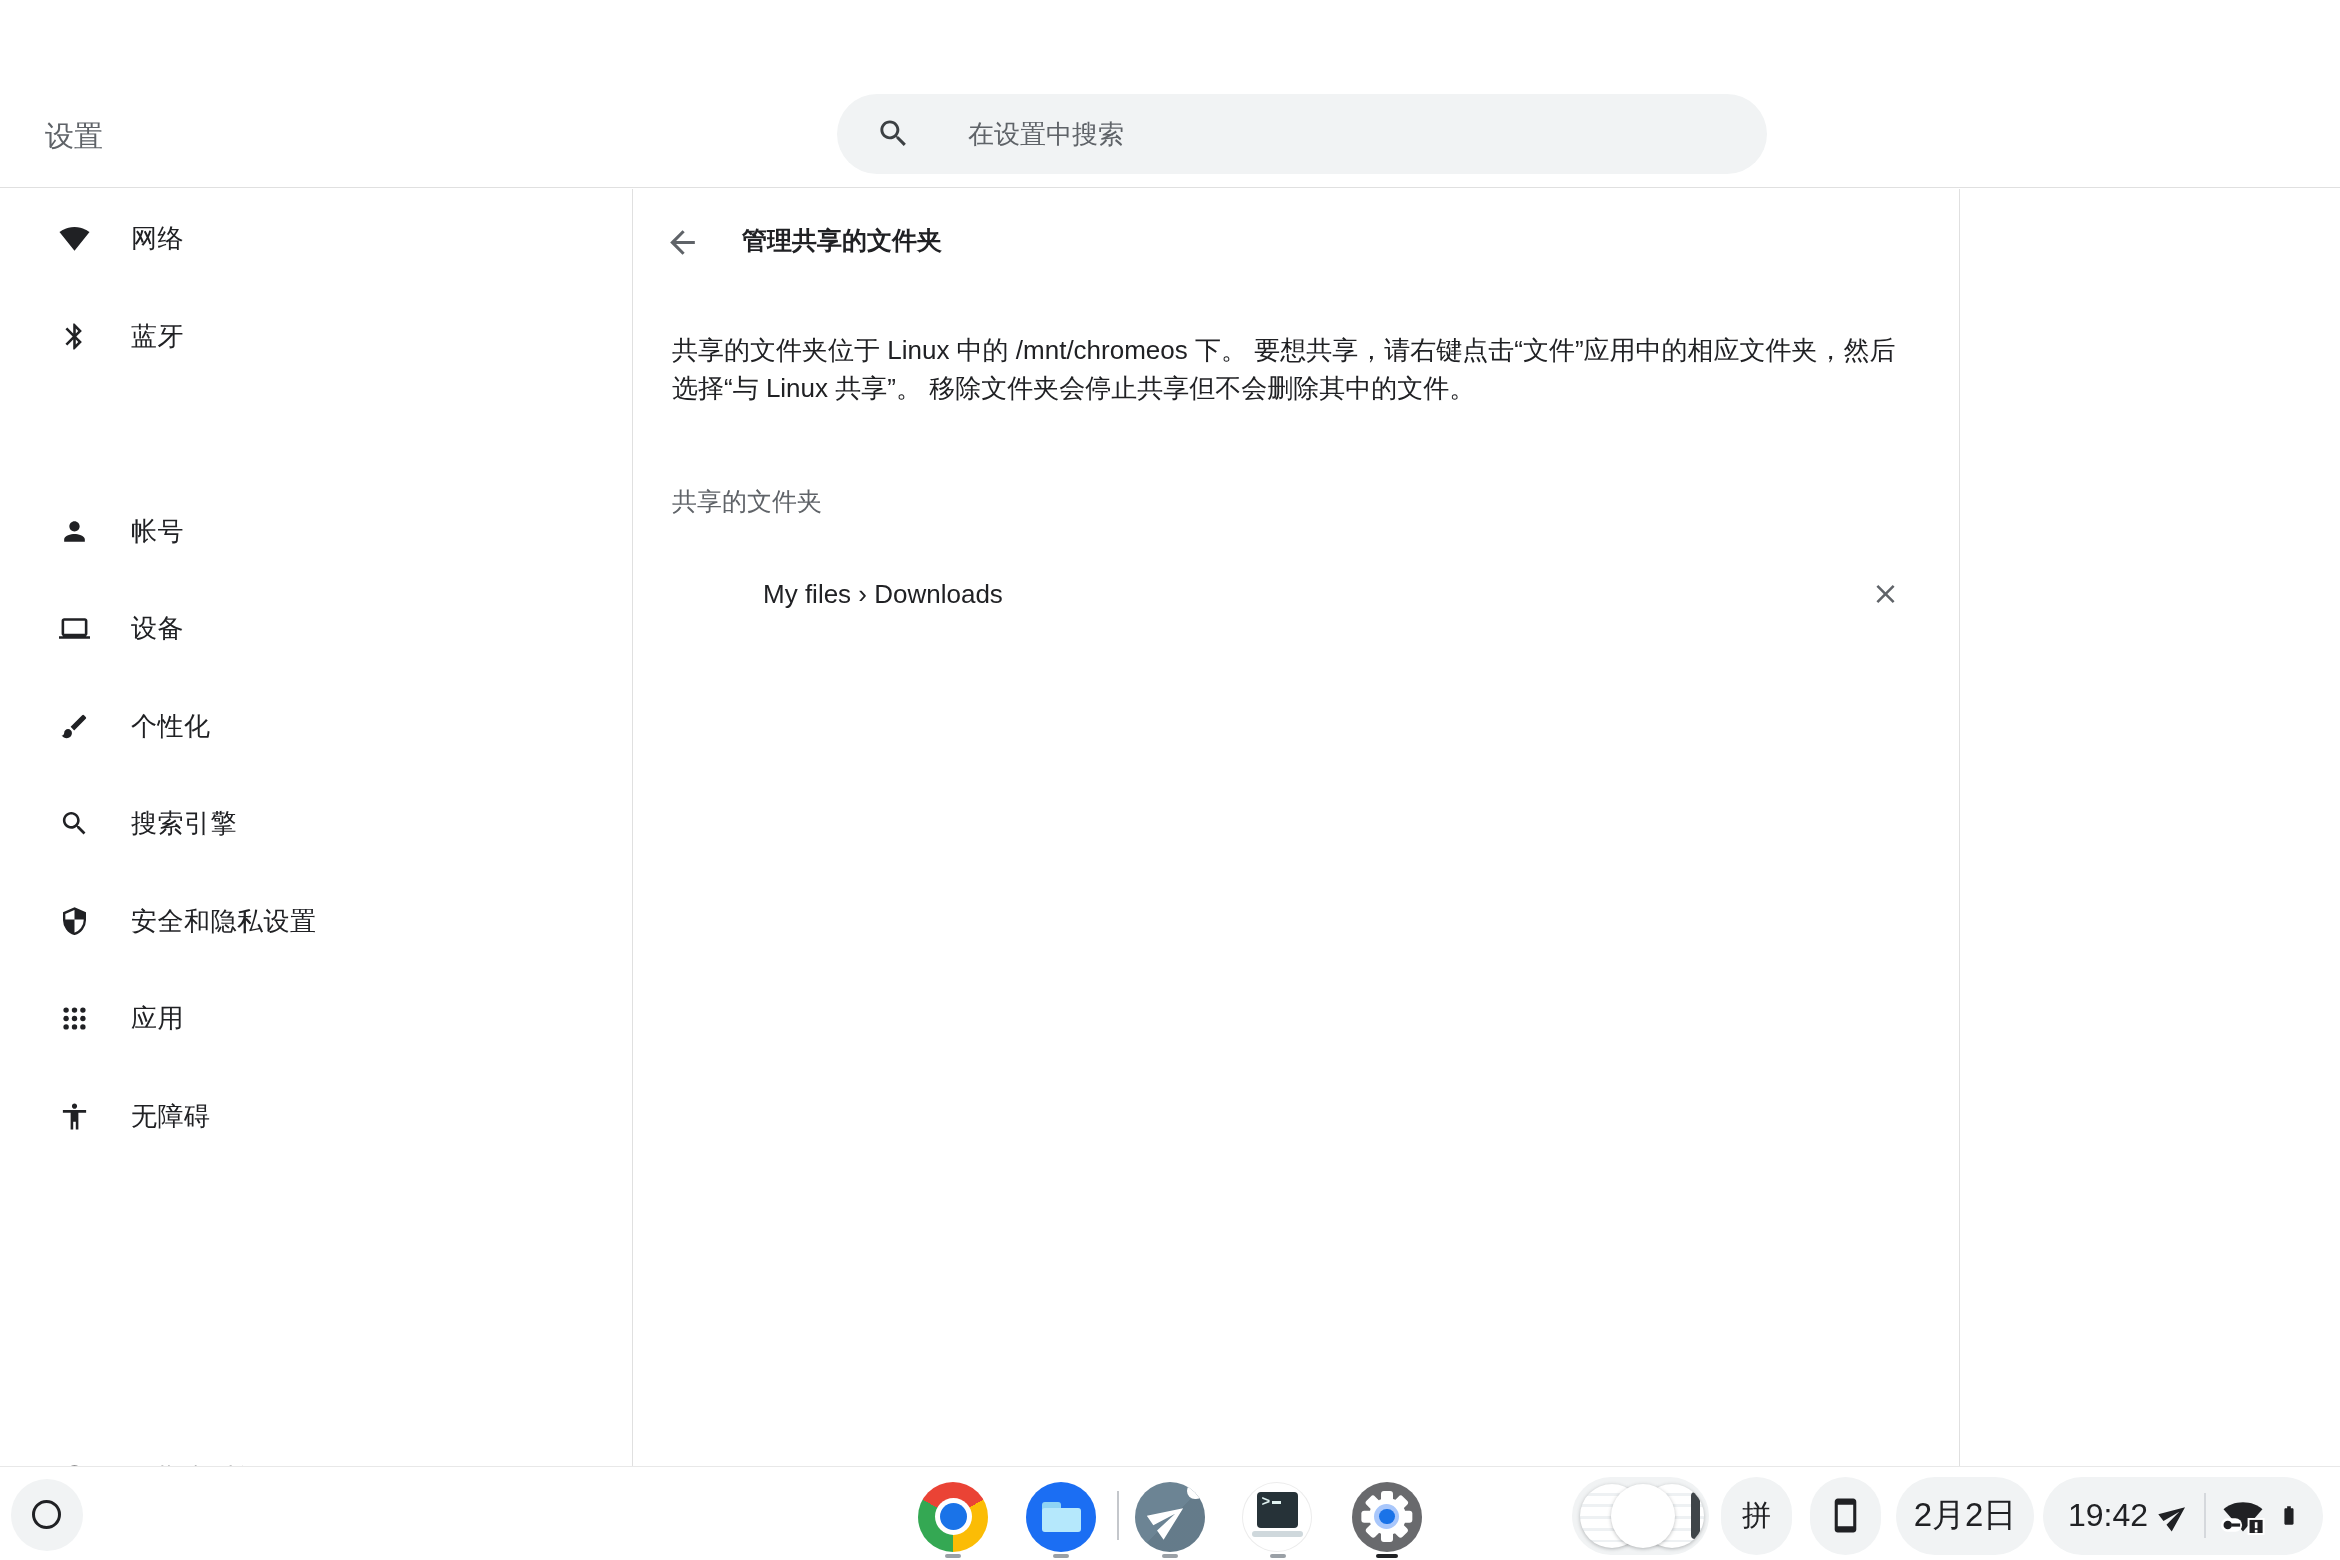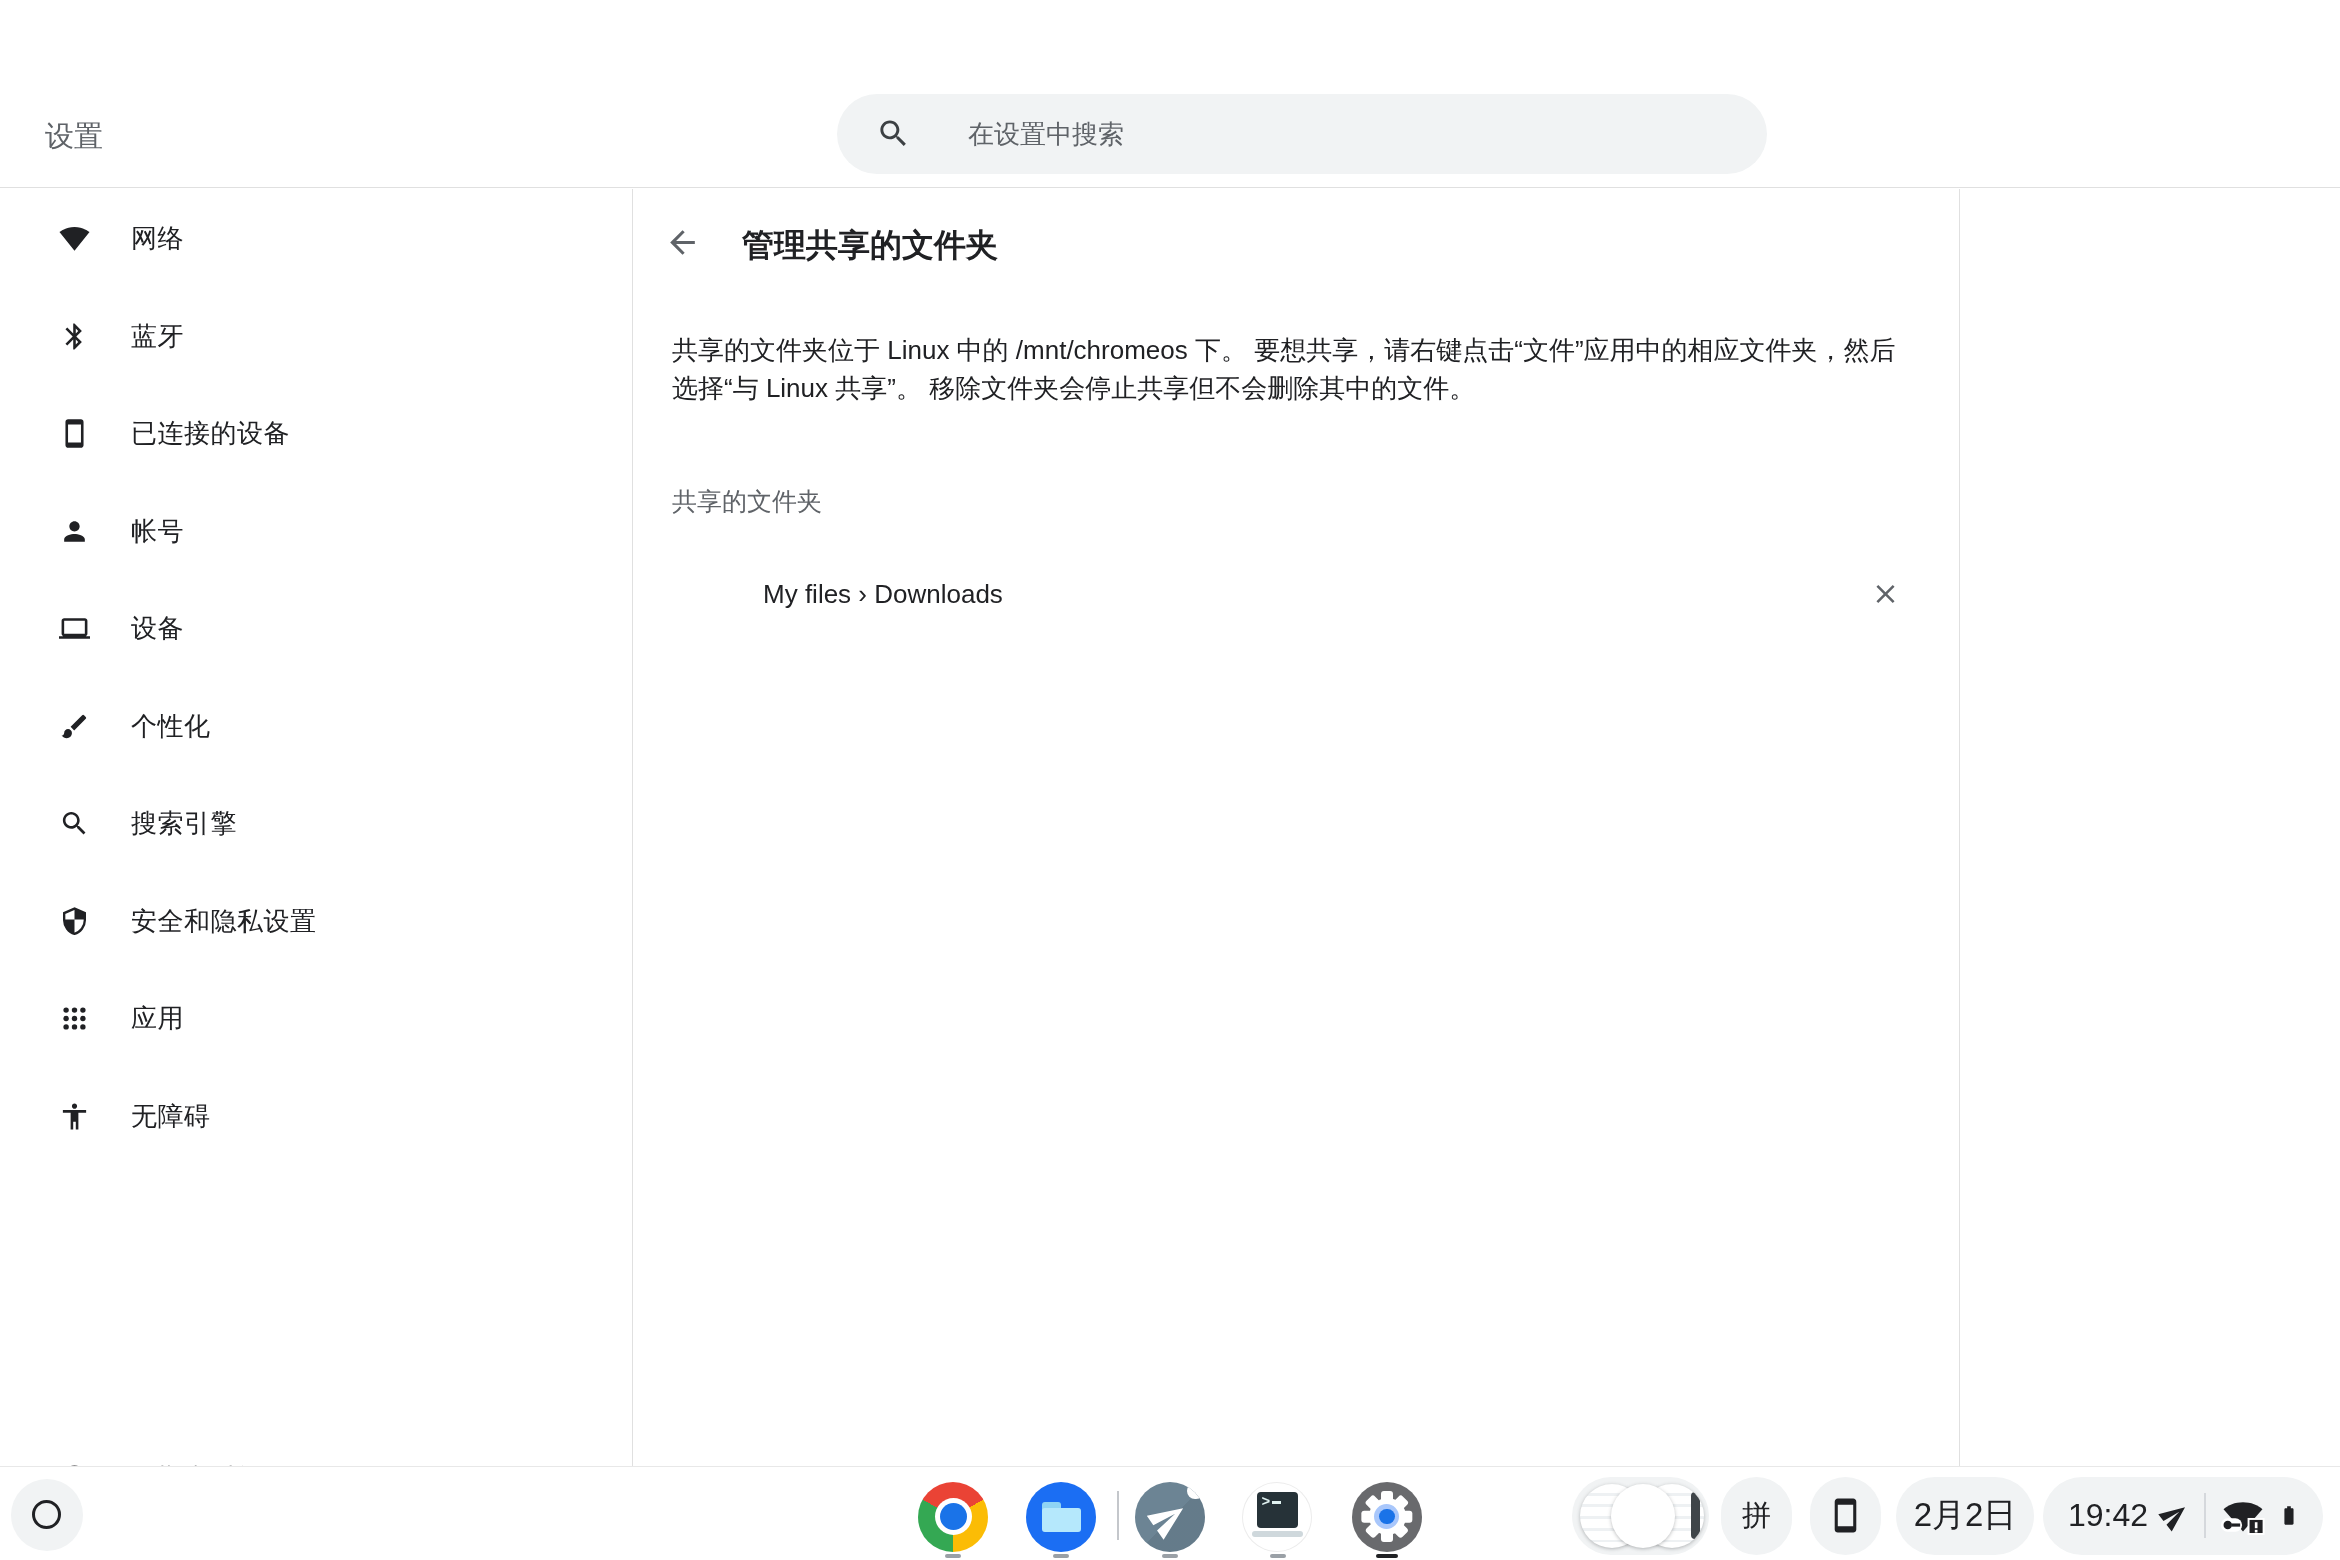--- a/index.html
+++ b/index.html
@@ -21,21 +21,21 @@
   .nav-row { position:absolute; left:0; width:632px; height:98px; display:flex; align-items:center; padding-left:59px; cursor:pointer; }
   .nav-row .nav-icon { width:31px; height:31px; flex:none; margin-right:41px; }
   .nav-row .nav-label { font-size:26px; color:#202124; font-weight:500; letter-spacing:0.5px; }
   .advanced-row { position:absolute; left:0; top:1170px; width:632px; height:88px; display:flex; align-items:center; padding-left:39px; cursor:pointer; }
   .advanced-row .nav-label { font-size:26px; color:#202124; font-weight:500; }
   .tri-up { position:absolute; left:427px; width:0; height:0; border-left:9.8px solid transparent; border-right:9.8px solid transparent; border-bottom:9.8px solid #5f6368; }
 
   
   .content { position:absolute; left:633px; top:189px; width:1327px; height:1277px; background:#fff; border-right:1px solid #e0e0e0; }
   .back-btn { position:absolute; left:25px; top:29px; width:49px; height:49px; display:flex; align-items:center; justify-content:center; border-radius:50%; cursor:pointer; }
-  .page-title { position:absolute; left:109px; top:35px; font-size:32px; color:#202124; }
+  .page-title { position:absolute; left:109px; top:35px; font-size:25px; color:#202124; }
   .descr { position:absolute; left:39px; top:142px; width:1239px; font-size:26px; line-height:38px; color:#202124; }
   .section-label { position:absolute; left:39px; top:296px; font-size:25px; color:#5f6368; font-weight:500; }
   .shared-row { position:absolute; left:0px; top:368px; width:1327px; height:74px; }
   .shared-path { position:absolute; left:130px; top:50%; transform:translateY(-50%); font-size:26px; color:#202124; }
   .remove-btn { position:absolute; left:1231px; top:50%; transform:translateY(-50%); width:43px; height:43px; display:flex; align-items:center; justify-content:center; border-radius:50%; cursor:pointer; }
 
   
   .shelf { position:absolute; left:0; top:1466px; width:2341px; height:95px; background:#fff; border-top:1px solid #e8e8e8; }
   .launcher { position:absolute; left:10.7px; top:11.7px; width:72px; height:72px; border-radius:50%; background:#f1f3f4; display:flex; align-items:center; justify-content:center; cursor:pointer; }
   .launcher-ring { width:29px; height:29px; border:3.9px solid #202124; border-radius:50%; }
@@ -117,26 +117,20 @@
       <span class="nav-label">网络</span>
     </div>
 
     <div class="nav-row" style="top:98px">
       <svg class="nav-icon" viewBox="0 0 24 24" fill="#202124">
           <path d="M17.71 7.71L12 2h-1v7.59L6.41 5 5 6.41 10.59 12 5 17.59 6.41 19 11 14.41V22h1l5.71-5.71-4.3-4.29 4.3-4.29zM13 5.83l1.88 1.88L13 9.59V5.83zm1.88 10.46L13 18.17v-3.76l1.88 1.88z"></path>
         </svg>
       <span class="nav-label">蓝牙</span>
     </div>
 
-    <div class="nav-row" style="top:195px">
-      <svg class="nav-icon" viewBox="0 0 24 24" fill="#202124">
-          <path d="M17 1.01L7 1c-1.1 0-2 .9-2 2v18c0 1.1.9 2 2 2h10c1.1 0 2-.9 2-2V3c0-1.1-.9-1.99-2-1.99zM17 19H7V5h10v14z"></path>
-        </svg>
-      <span class="nav-label">已连接的设备</span>
-    </div>
 
     <div class="nav-row" style="top:293px">
       <svg class="nav-icon" viewBox="0 0 24 24" fill="#202124">
           <path d="M12 12c2.21 0 4-1.79 4-4s-1.79-4-4-4-4 1.79-4 4 1.79 4 4 4zm0 2c-2.67 0-8 1.34-8 4v2h16v-2c0-2.66-5.33-4-8-4z"></path>
         </svg>
       <span class="nav-label">帐号</span>
     </div>
 
     <div class="nav-row" style="top:390px">
       <svg class="nav-icon" viewBox="0 0 24 24" fill="#202124">

